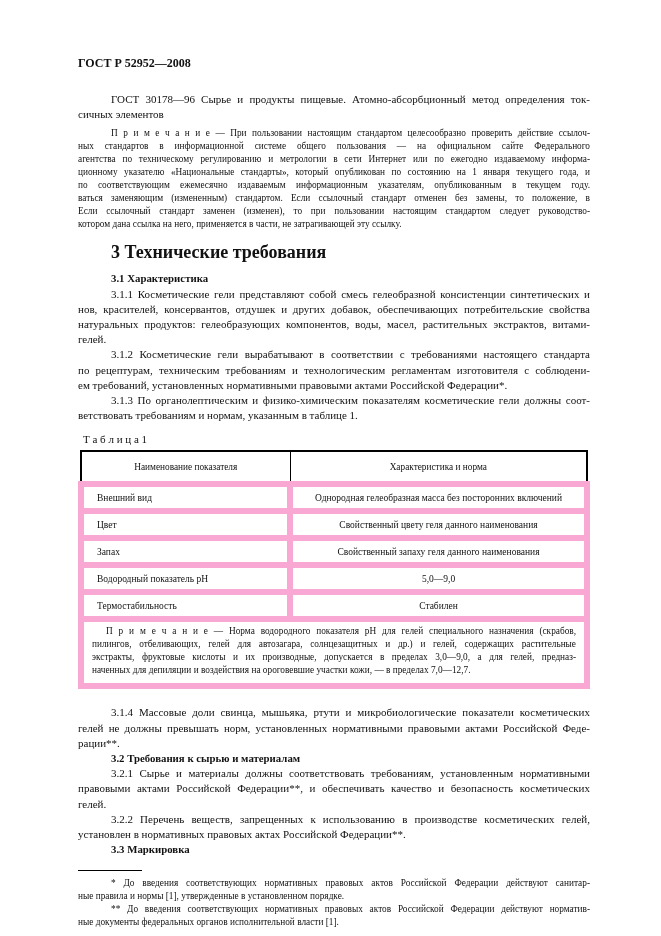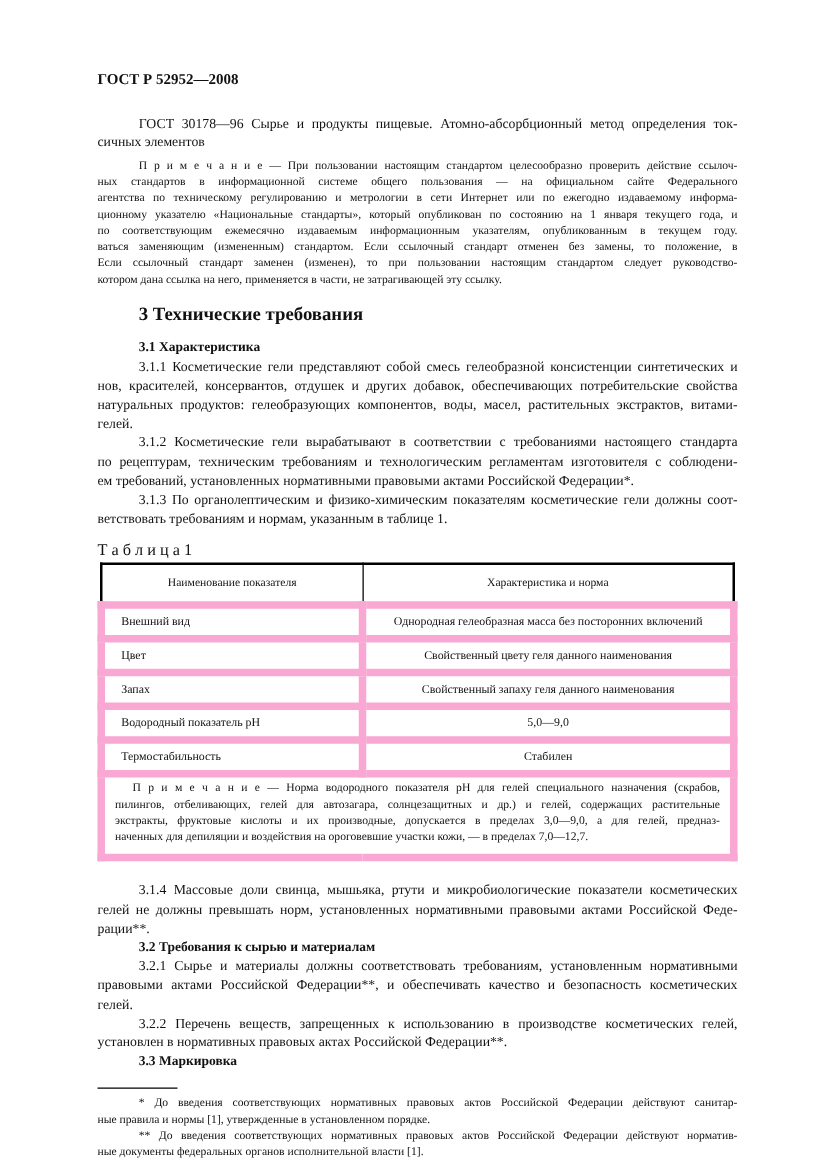--- a/index.html
+++ b/index.html
@@ -22,35 +22,35 @@
   }
   .fs-body { font-size: 11px; line-height: 15.2px; }
   .fs-small { font-size: 9.3px; line-height: 13px; }
   .lines > div { text-align: justify; text-align-last: justify; }
   .lines > div:last-child { text-align-last: left; }
   .indent > div:first-child { text-indent: 33px; }
   .indent-sm > div:first-child { text-indent: 14px; }
   .note-block { margin-top: 5px; }
   .section-heading {
     font-weight: bold;
-    font-size: 15px;
+    font-size: 18px;
     line-height: 17px;
     margin: 13px 0 10px 0;
     padding-left: 33px;
   }
   .subheading {
     font-weight: bold;
     font-size: 10.8px;
     line-height: 15.2px;
     padding-left: 33px;
   }
   .table-label {
-    font-size: 13px;
+    font-size: 11px;
     line-height: 13px;
-    margin: 10px 0 4px 0;
+    margin: 10px 0 4px 5px;
   }
   table.spec-table {
     width: 100%;
     border-collapse: collapse;
     border: 2px solid #000;
   }
   table.spec-table th {
     font-weight: normal;
     font-size: 9.3px;
     border: 1px solid #000;

